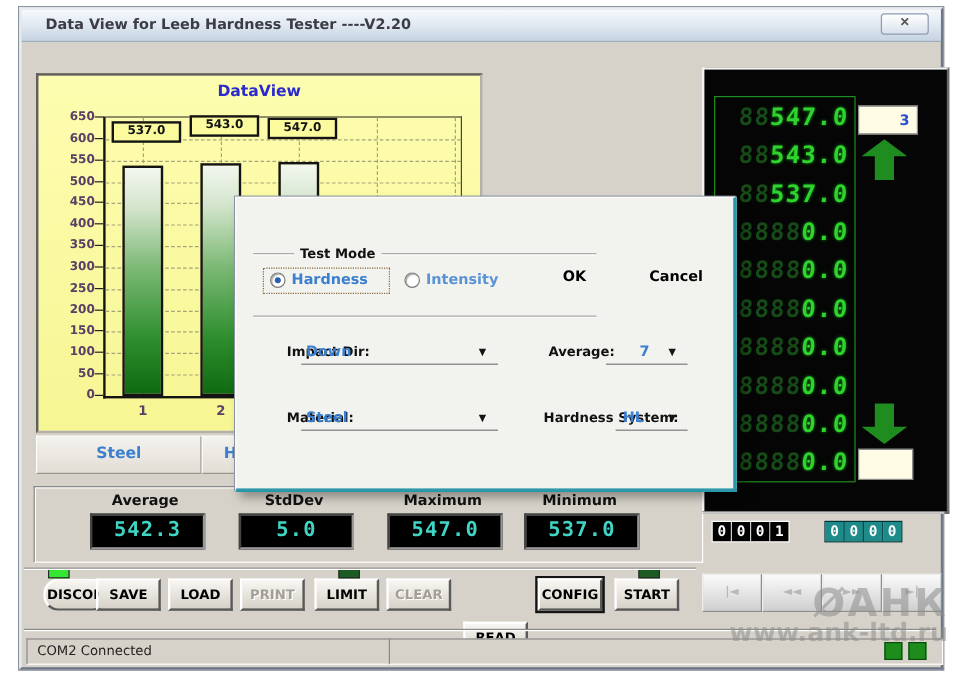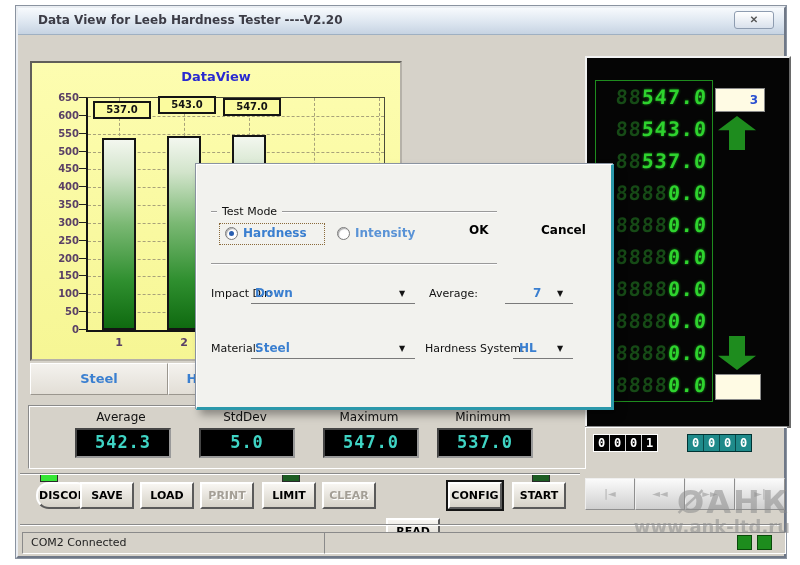--- a/index.html
+++ b/index.html
@@ -33,21 +33,21 @@
     font-size:10px;font-weight:bold;color:#141414;text-align:center;line-height:14px;}
 
   
   .tab{position:absolute;top:328px;height:30px;background:linear-gradient(180deg,#f4f2ee,#e2ded6);
     border:1px solid #9a968e;border-top-color:#fff;border-left-color:#fff;
     font-weight:bold;font-size:13px;color:#3a7fd0;text-align:center;line-height:30px;}
 
   
   #statsPanel{position:absolute;left:10px;top:370px;width:556px;height:62px;
     border:1px solid;border-color:#8a8a8a #fff #fff #8a8a8a;box-shadow:1px 1px 0 #fff inset;}
-  .stat-label{position:absolute;top:4px;width:92px;text-align:center;font-weight:normal;font-size:12px;color:#111;}
+  .stat-label{position:absolute;top:4px;width:92px;text-align:center;font-weight:bold;font-size:12px;color:#111;}
   .lcd{position:absolute;top:22px;width:92px;height:26px;background:#000;border:2px inset #999;
     font-family:"DejaVu Sans Mono",monospace;font-weight:bold;font-size:17px;color:#3fd4c4;
     text-align:center;line-height:24px;letter-spacing:1px;}
 
   
   #rightPanel{position:absolute;left:567px;top:21px;width:202px;height:368px;background:#050505;
     border:2px solid;border-color:#f2f2f2 #6a6a6a #6a6a6a #f2f2f2;}
   #ledBox{position:absolute;left:8px;top:22px;width:116px;height:320px;border:1px solid #1e8c1e;
     display:flex;flex-direction:column;justify-content:space-around;}
   .ledrow{text-align:right;padding-right:5px;font-family:"DejaVu Sans Mono",monospace;font-weight:bold;
@@ -88,30 +88,30 @@
 
   
   .ssec{position:absolute;top:497px;height:20px;border:1px solid;border-color:#8a8a8a #fff #fff #8a8a8a;
     font-size:11px;color:#222;line-height:20px;padding-left:8px;background:#d6d2c9;}
   .gsq{position:absolute;top:500px;width:13px;height:13px;background:#1d8c1d;border:1px solid #0a4a0a;}
 
   
   #watermark{position:absolute;left:582px;top:450px;width:190px;text-align:right;color:rgba(140,140,140,.55);
     font-weight:bold;pointer-events:none;z-index:90;}
   #watermark .logo{font-size:32px;letter-spacing:2px;line-height:34px;}
-  #watermark .url{font-size:18px;line-height:16px;}
+  #watermark .url{font-size:21px;line-height:16px;}
 
   
   #dialog{position:absolute;left:178px;top:129px;width:414px;height:242px;background:#f2f2ee;z-index:50;
     border-right:3px solid #2b98aa;border-bottom:3px solid #2b98aa;border-left:1px solid #fff;border-top:1px solid #fff;
     box-shadow:-1px -1px 0 #8a93a0,4px 5px 8px rgba(0,0,0,.35);}
   #dlgTitle{position:absolute;left:0;top:0;width:100%;height:26px;
     background:linear-gradient(180deg,#eff4fb 0%,#cfdcee 50%,#b9cde2 100%);border-bottom:1px solid #9fb0c2;}
   #dlgTitle span{position:absolute;left:12px;top:5px;font-weight:bold;font-size:12px;color:#14141e;}
-  .dlg-label{position:absolute;font-weight:normal;font-size:11px;color:#111;white-space:nowrap;}
+  .dlg-label{position:absolute;font-weight:bold;font-size:11px;color:#111;white-space:nowrap;margin-left:28px;}
   .dlg-blue{position:absolute;font-weight:bold;font-size:12px;color:#3a7fd0;white-space:nowrap;}
   .hline{position:absolute;height:0;border-top:1px solid #9a9a9a;border-bottom:1px solid #fdfdfd;}
   .uline{position:absolute;height:1px;background:#7a7a7a;}
   .dd{position:absolute;font-size:8px;color:#141414;}
   .radio{position:absolute;width:11px;height:11px;border-radius:50%;background:#fff;border:1px solid #7a7a7a;
     box-shadow:inset 1px 1px 1px #aaa;}
   .radio.checked::after{content:"";position:absolute;left:3px;top:3px;width:5px;height:5px;border-radius:50%;background:#2a5fb0;}
   .focusrect{position:absolute;border:1px dotted #8a6a3a;}
   .dlg-btn{position:absolute;font-weight:bold;font-size:12px;color:#000;background:none;border:none;padding:0;cursor:default;
     font-family:"DejaVu Sans",sans-serif;}

